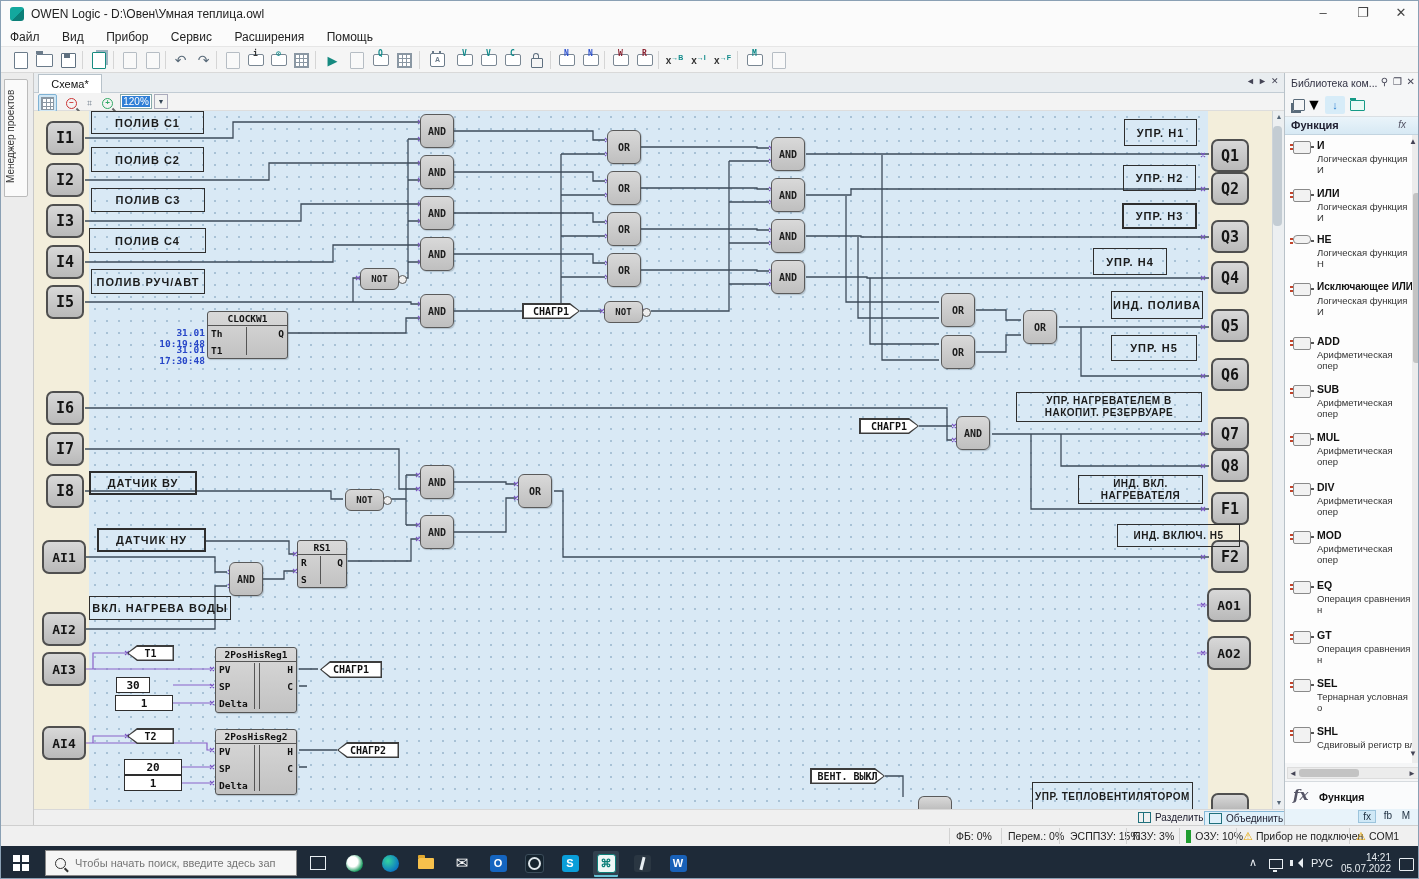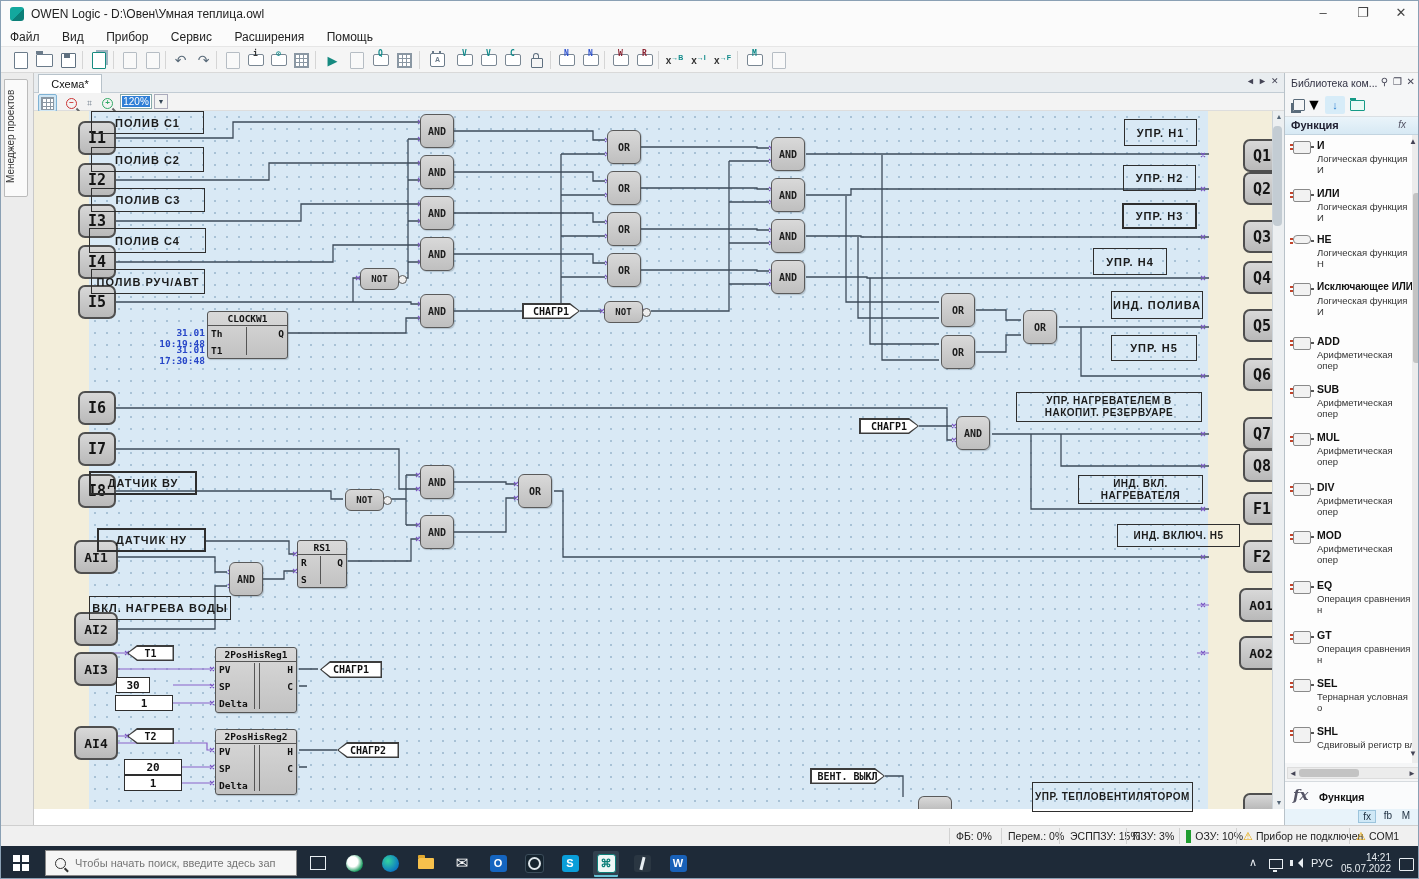--- a/index.html
+++ b/index.html
@@ -56,21 +56,21 @@
   
   #canvas{left:33px;top:110px;width:1238px;height:698px;background:#f3eedb;overflow:hidden;}
   #bluearea{left:55px;top:0;width:1119px;height:698px;background:#d9e9f5;
     background-image:radial-gradient(#a8c2d6 0.9px,transparent 0.9px);background-size:12px 12px;}
   #vscroll{left:1271px;top:110px;width:12px;height:698px;background:#eceff1;border-left:1px solid #cdd4d9;}
   .scr-arrow{left:0;width:12px;height:12px;font-size:7px;color:#567;text-align:center;line-height:12px;}
   #vthumb{left:1px;top:13px;width:9px;height:100px;background:#c3ccd3;border-radius:4px;}
   svg.wires{left:0;top:0;pointer-events:none;}
   
   .io{width:38px;height:34px;background:linear-gradient(#d8d8d8,#b9b9b9);border:2px solid #4f4f4f;border-radius:7px;
-      display:flex;align-items:center;justify-content:center;font:bold 15px "DejaVu Sans Mono",monospace;color:#151515;margin-left:32px;}
+      display:flex;align-items:center;justify-content:center;font:bold 15px "DejaVu Sans Mono",monospace;color:#151515;}
   .io.wide{width:44px;font-size:13px;}
   .gate{width:34px;height:34px;background:linear-gradient(#d9d9d9,#bfbfbf);border:1.6px solid #5a5a5a;border-radius:6px;
       display:flex;align-items:center;justify-content:center;font:bold 10px "DejaVu Sans Mono",monospace;color:#1d1d1d;
       box-shadow:1px 1px 1px rgba(60,70,80,.25);}
   .gate.part{border-bottom:none;border-radius:6px 6px 0 0;box-shadow:none;}
   .not{width:37px;height:20px;background:linear-gradient(#d9d9d9,#bfbfbf);border:1.6px solid #5a5a5a;border-radius:6px;
       display:flex;align-items:center;justify-content:center;font:bold 9px "DejaVu Sans Mono",monospace;color:#1d1d1d;position:absolute;}
   .not::after{content:"";position:absolute;right:-9px;top:50%;margin-top:-4px;width:7px;height:7px;border:1.5px solid #5a5a5a;border-radius:50%;background:#eee;}
   .lbl{border:1.6px solid #2e2e2e;display:flex;align-items:center;justify-content:center;text-align:center;
       font:bold 11px "Liberation Sans",sans-serif;letter-spacing:1px;color:#1b1b1b;white-space:pre-line;line-height:12px;}
@@ -493,20 +493,30 @@
   <div class="a const" style="left:114px;top:694px;width:58px;height:16px">1</div>
   <div class="a const" style="left:123px;top:758px;width:58px;height:16px">20</div>
   <div class="a const" style="left:123px;top:774px;width:58px;height:16px">1</div>
 
   <div class="a" id="vscroll">
     <div class="a scr-arrow" style="top:0">▲</div>
     <div class="a scr-arrow" style="top:686px">▼</div>
   </div>
   <div class="a" id="vthumb" style="left:1272px;top:125px"></div>
 
+  <div class="a" id="splitrow">
+    <div class="splbtn" style="left:1100px">
+        <span class="spl-ic v"></span>
+        <span>Разделить</span>
+      </div>
+    <div class="splbtn hl" style="left:1170px">
+        <span class="spl-ic"></span>
+        <span>Объединить</span>
+      </div>
+  </div>
 
   <div class="a" id="sidebar">
     <div class="a" id="sbhead">Библиотека ком...</div>
     <div class="a sbh-ic" style="right:32px">⚲</div>
     <div class="a sbh-ic" style="right:18px">❐</div>
     <div class="a sbh-ic" style="right:5px">✕</div>
     <div class="a" id="sbtools">
       <div class="sbtool" style="left:4px">
           <span class="i-comp"></span>
         </div>

